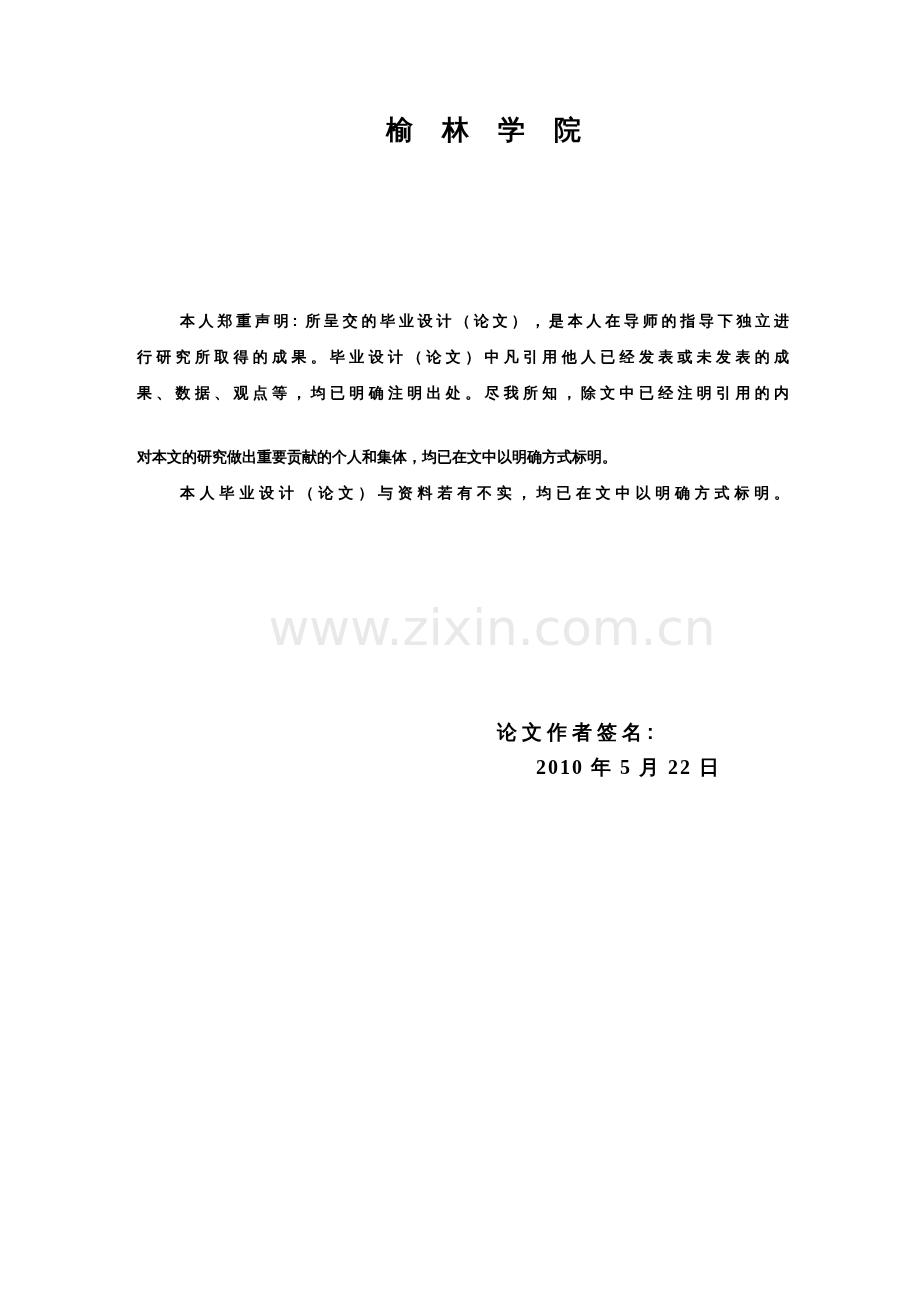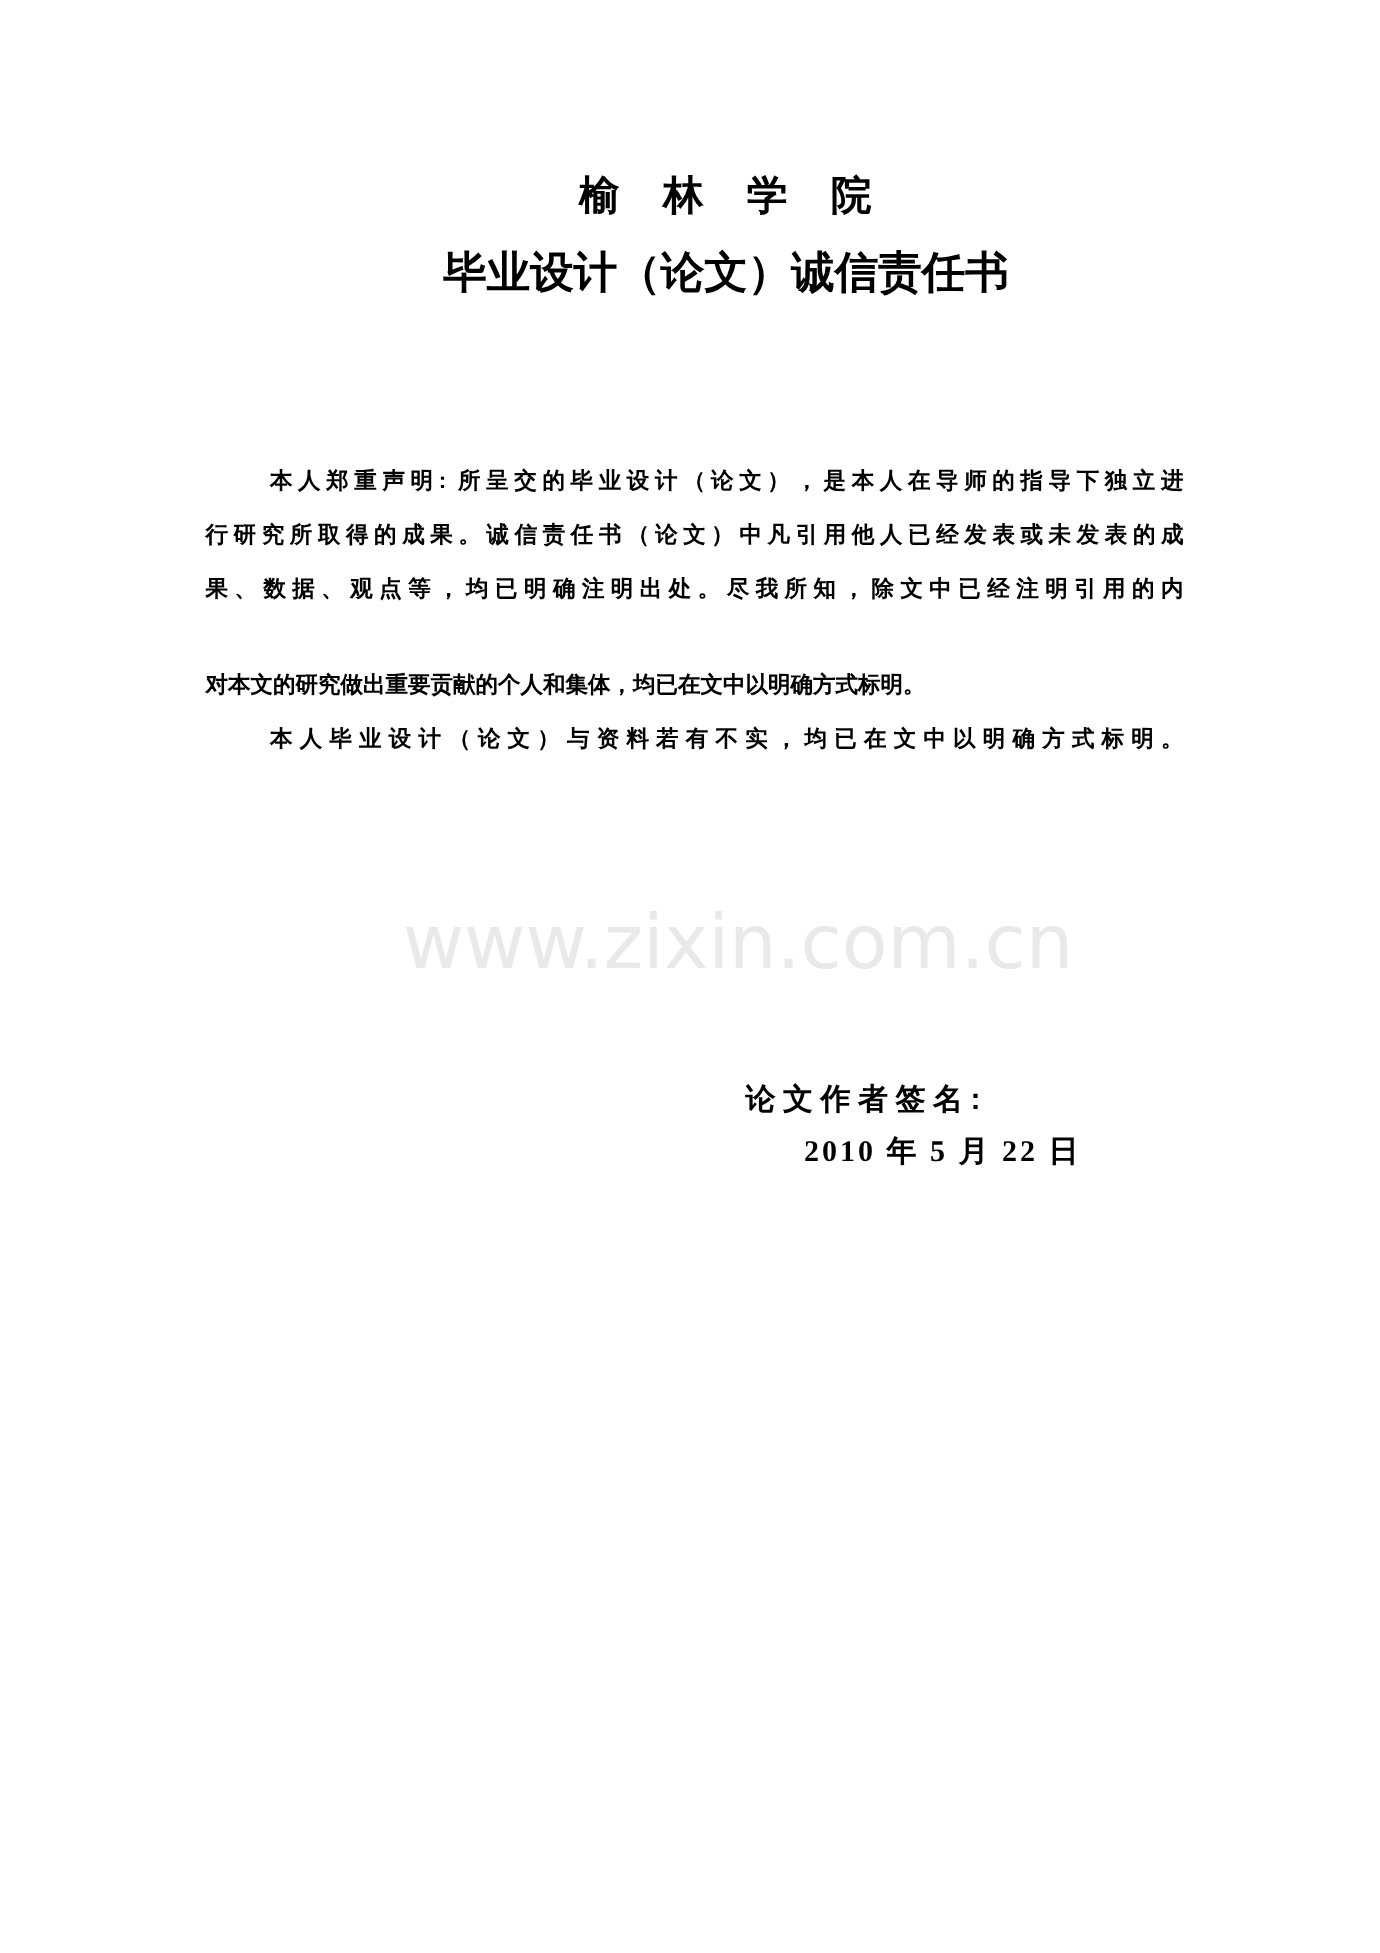--- a/index.html
+++ b/index.html
@@ -89,25 +89,24 @@
     font-family: "Liberation Serif", serif;
   }
 </style>
 </head>
 <body>
 
 <div class="page">
 
   <div class="title-line1">榆　林　学　院</div>
 
-  <div class="title-line2">毕业设计（论文）诚信责任书</div>
 
   <div class="declaration">
     <div class="decl-line indent">本人郑重声明: 所呈交的毕业设计（论文），是本人在导师的指导下独立进</div>
-    <div class="decl-line">行研究所取得的成果。诚信责任书（论文）中凡引用他人已经发表或未发表的成</div>
+    <div class="decl-line">行研究所取得的成果。毕业设计（论文）中凡引用他人已经发表或未发表的成</div>
     <div class="decl-line">果、数据、观点等，均已明确注明出处。尽我所知，除文中已经注明引用的内</div>
     <div class="decl-line natural">对本文的研究做出重要贡献的个人和集体，均已在文中以明确方式标明。</div>
     <div class="decl-line indent">本人毕业设计（论文）与资料若有不实，均已在文中以明确方式标明。</div>
   </div>
 
   <div class="watermark">www.zixin.com.cn</div>
 
   <div class="sig-label">论文作者签名:</div>
 
   <div class="sig-date">2010 年 5 月 22 日</div>

